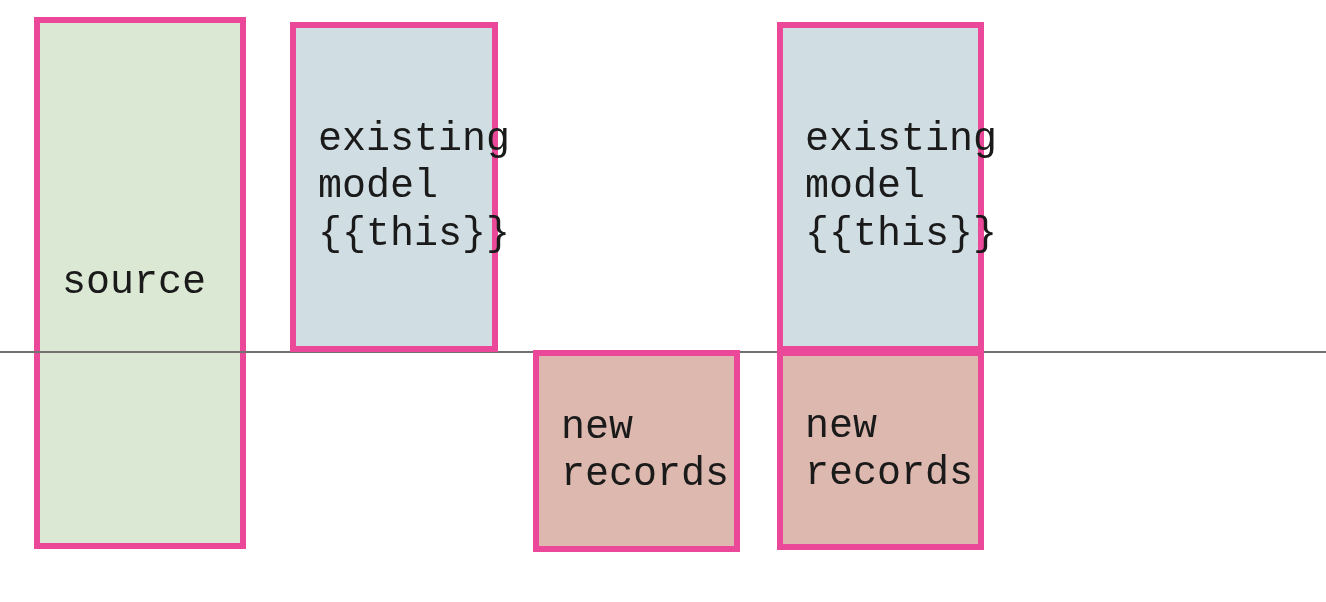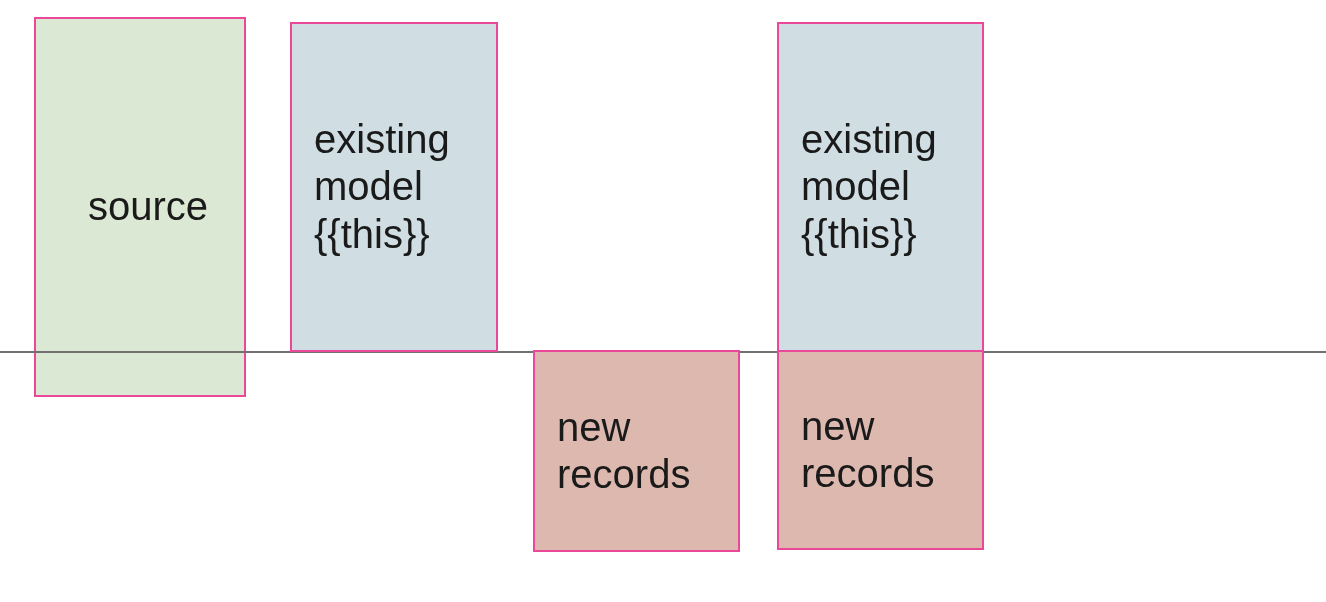--- a/index.html
+++ b/index.html
@@ -20,36 +20,37 @@
     position: absolute;
     left: 0;
     top: 351px;
     width: 1326px;
     height: 2px;
     z-index: 2;
   }
   .box {
     position: absolute;
     box-sizing: border-box;
-    border: 2px solid #ec4899;
+    border: 6px solid #ec4899;
     display: flex;
     align-items: center;
     z-index: 3;
+    font-family: Liberation Mono, monospace;
   }
   .box .label {
     display: block;
     padding-left: 22px;
     padding-right: 8px;
     font-size: 40px;
     line-height: 1.18;
     white-space: pre-line;
     letter-spacing: 0px;
   }
   
-  .box-source   { left: 34px;   top: 17px;  width: 212px; height: 380px; z-index: 1; padding-left: 30px; }
+  .box-source   { left: 34px;   top: 17px;  width: 212px; height: 532px; z-index: 1; }
   .box-model-1  { left: 290px;  top: 22px;  width: 208px; height: 330px; }
   .box-new-1    { left: 533px;  top: 350px; width: 207px; height: 202px; }
   .box-model-2  { left: 777px;  top: 22px;  width: 207px; height: 330px; }
   .box-new-2    { left: 777px;  top: 350px; width: 207px; height: 200px; }
   .box-refresh  { left: 1043px; top: 17px;  width: 210px; height: 532px; }
 </style>
 </head>
 <body>
 
 <div class="canvas">

